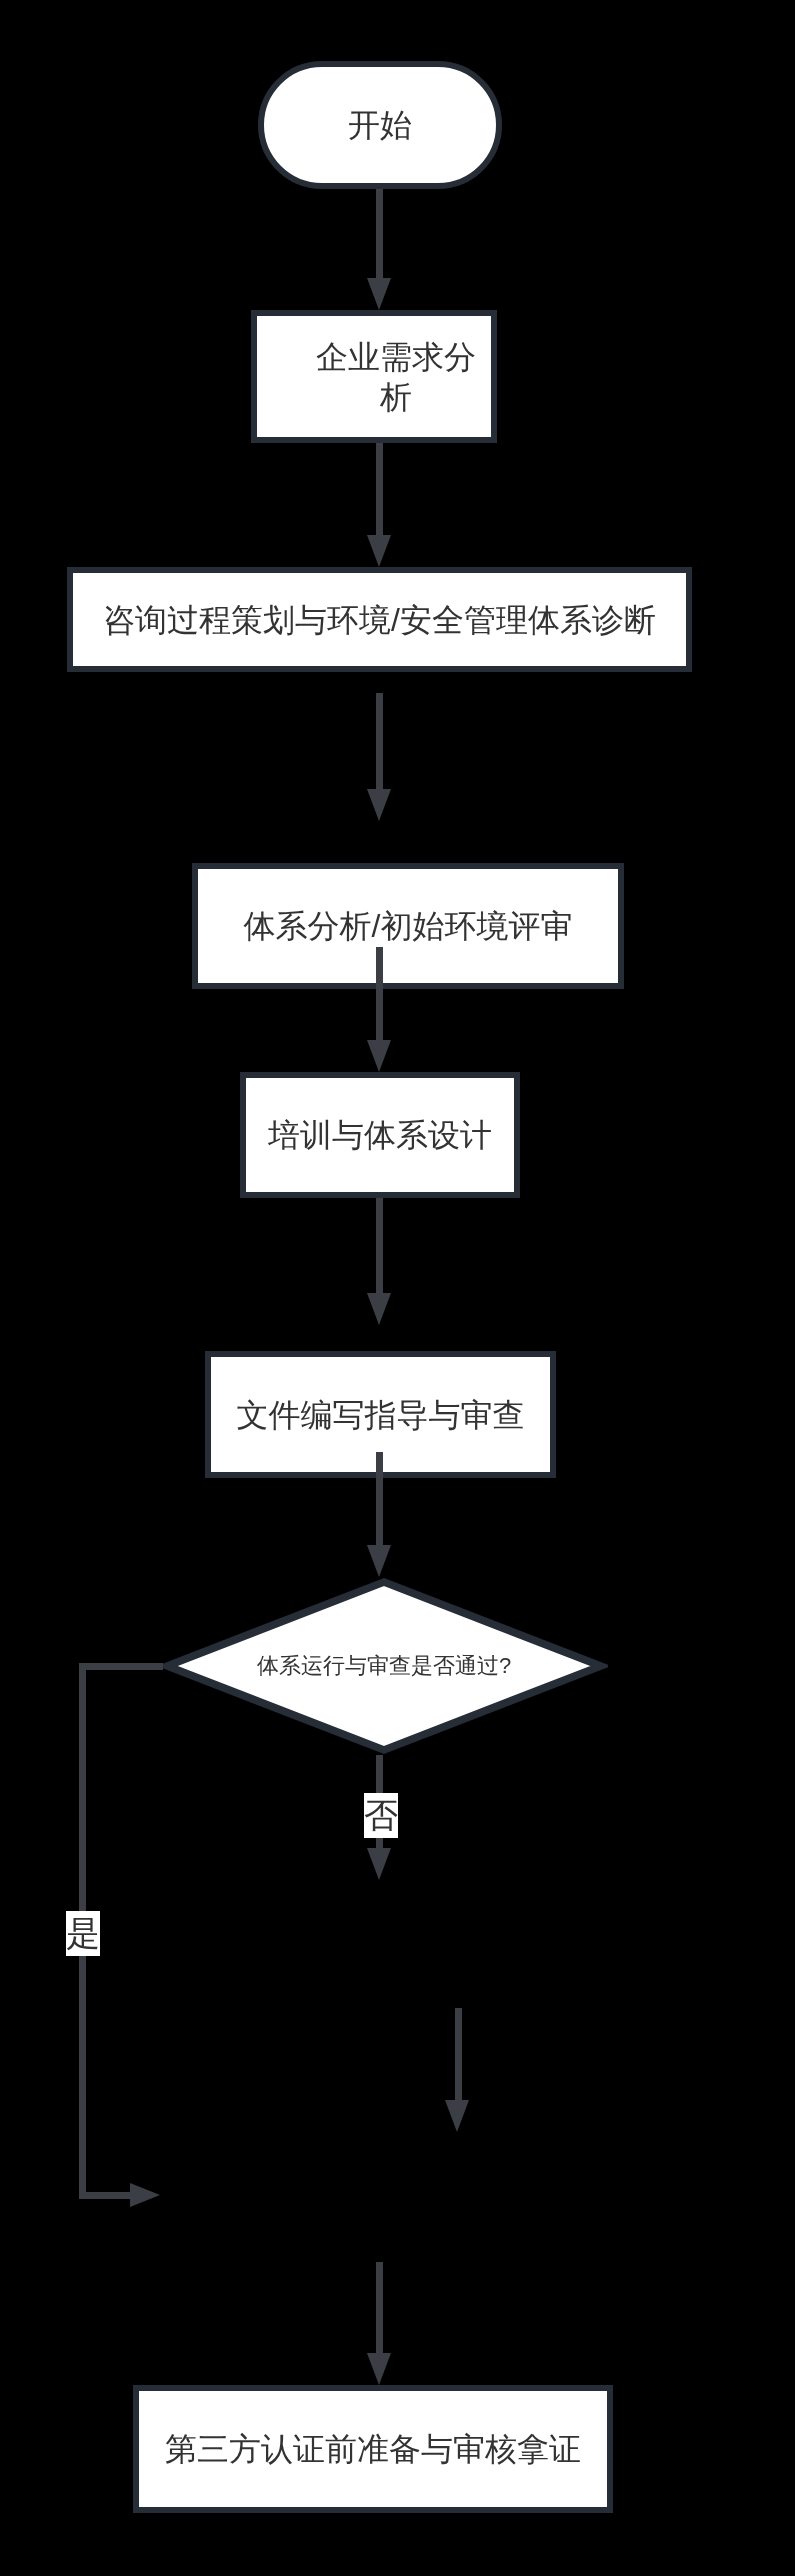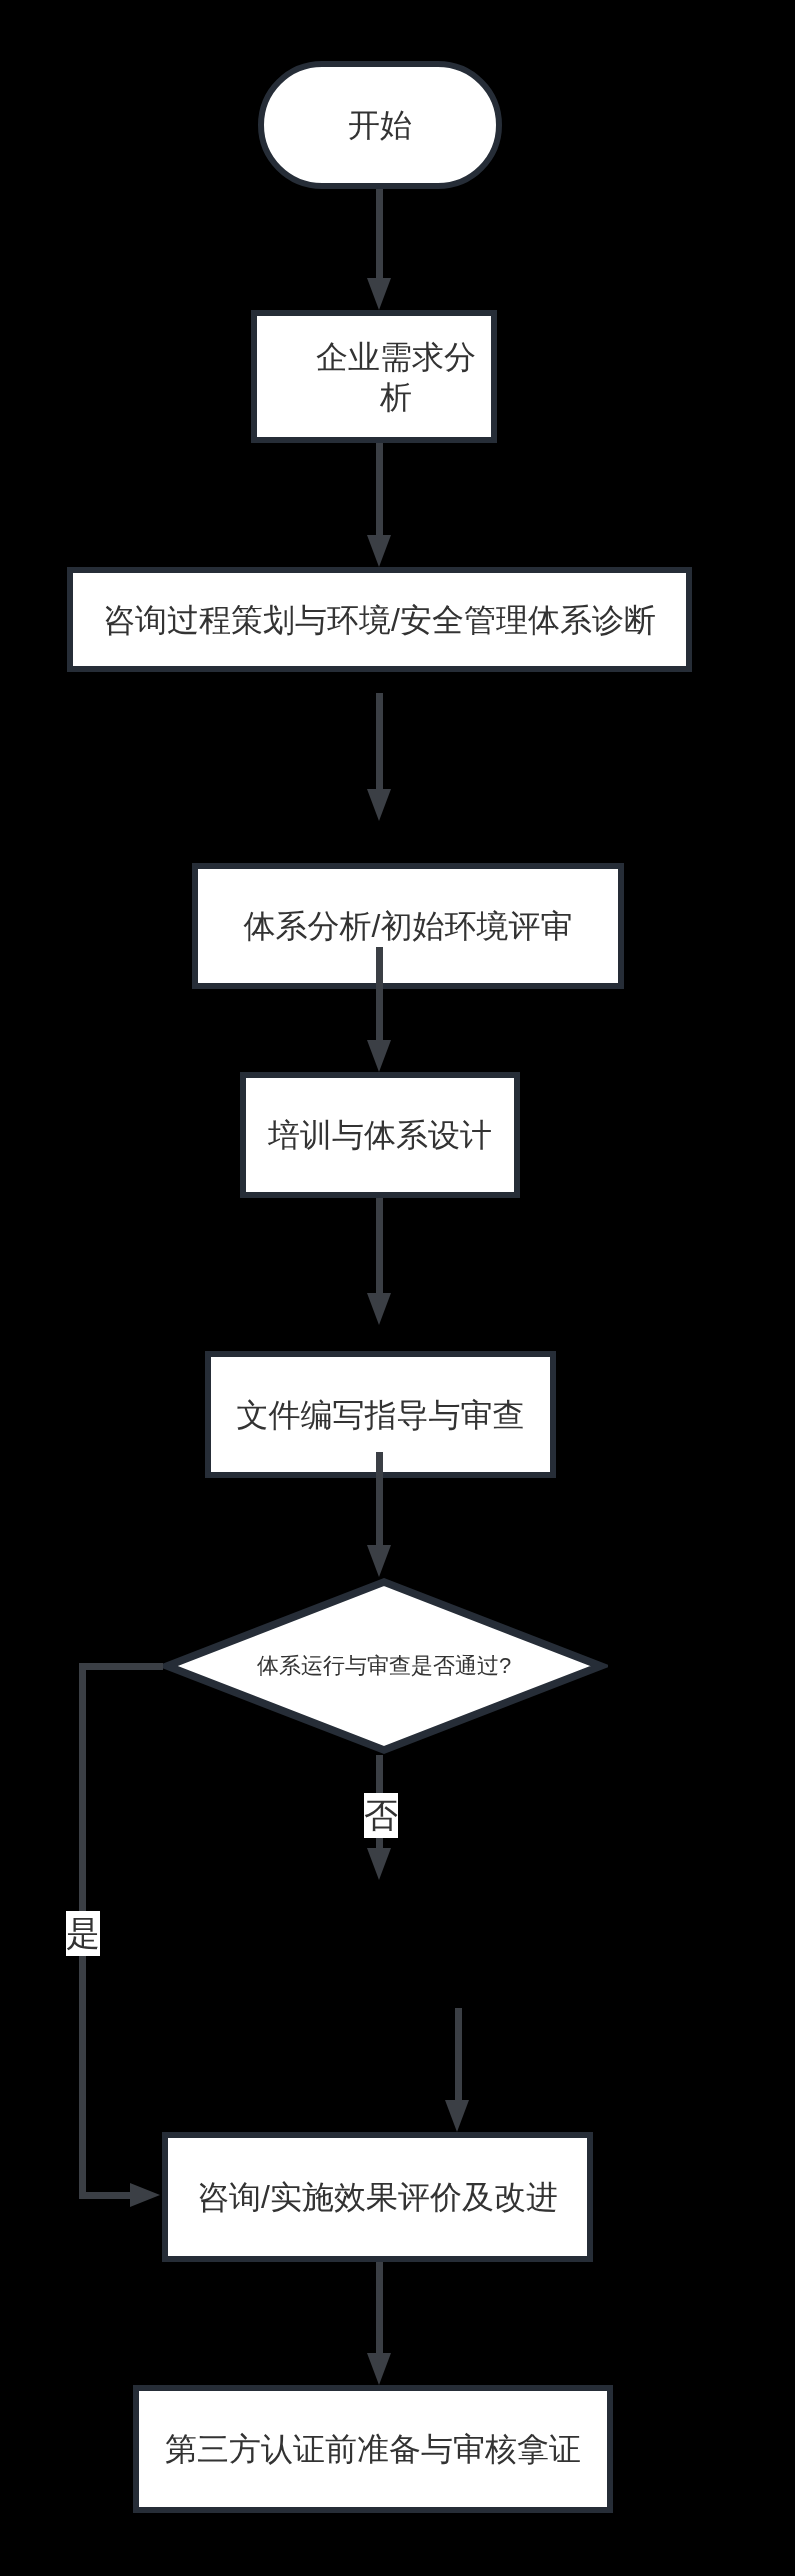--- a/index.html
+++ b/index.html
@@ -98,23 +98,20 @@
 
   <div class="vline" style="left:455px;top:2008px;height:96px;"></div>
   <div class="arrow-down" style="left:445px;top:2100px;"></div>
 
   <div class="hline" style="left:79px;top:1663px;width:84px;"></div>
   <div class="vline" style="left:79px;top:1663px;height:536px;"></div>
   <div class="hline" style="left:82px;top:2192px;width:51px;"></div>
   <div class="arrow-right" style="left:130px;top:2183px;"></div>
   <span class="edge-label" style="left:66px;top:1911px;">是</span>
 
-  <div class="node" style="left:162px;top:2132px;width:431px;height:130px;">
-    <span>咨询/实施效果评价及改进</span>
-  </div>
 
   <div class="vline" style="left:376px;top:2262px;height:94px;"></div>
   <div class="arrow-down" style="left:367px;top:2353px;"></div>
 
   <div class="node" style="left:133px;top:2385px;width:480px;height:128px;">
     <span>第三方认证前准备与审核拿证</span>
   </div>
 
 </div>
 

